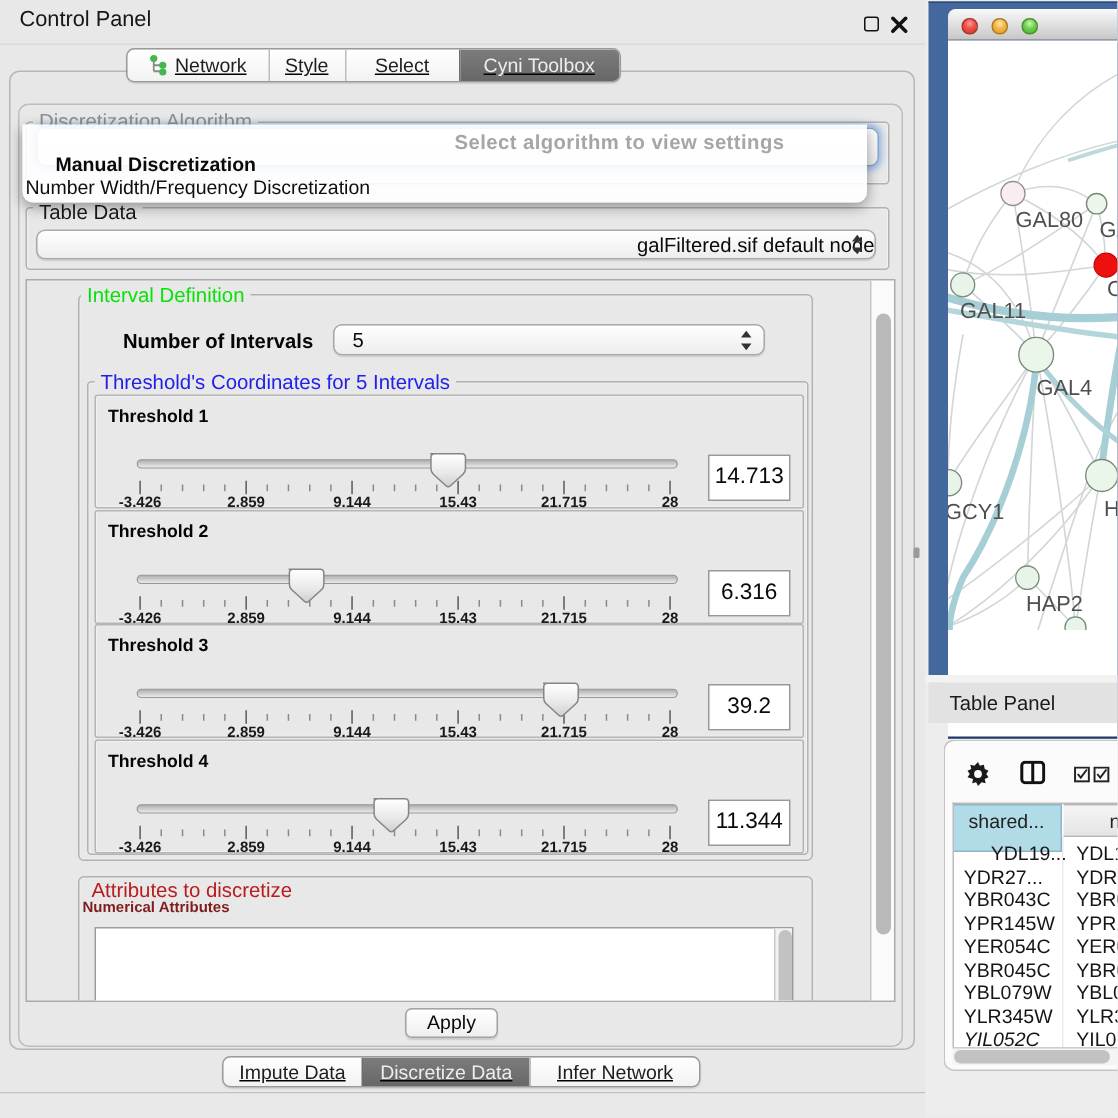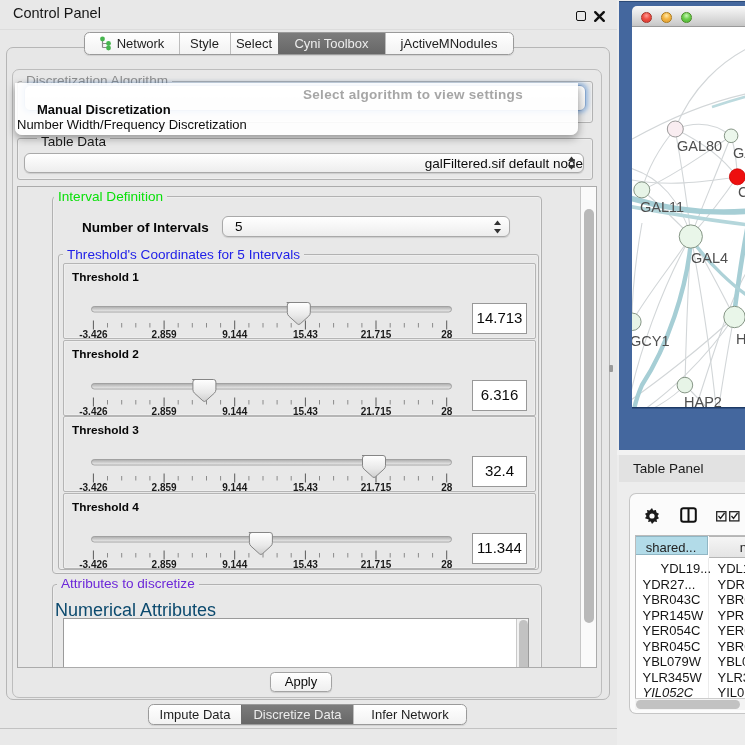--- a/index.html
+++ b/index.html
@@ -3,21 +3,21 @@
 <style>
 html,body{margin:0;padding:0;width:745px;height:745px;overflow:hidden;background:#e8e8e8;
  font-family:"Liberation Sans",sans-serif;-webkit-font-smoothing:antialiased;}
 *{box-sizing:border-box;}
 .abs{position:absolute;}
 #stage{position:relative;width:745px;height:745px;}
 .grp{position:absolute;border:1px solid #b2b2b2;border-radius:3px;box-shadow:inset 0 0 0 0.5px rgba(255,255,255,.55);}
 .gtitle{position:absolute;background:#e8e8e8;padding:0 4px;font-size:13.6px;line-height:13.6px;}
 .combo{position:absolute;background:linear-gradient(#ffffff,#f7f7f7 45%,#ededed);border:1px solid #a9a9a9;border-radius:6px;box-shadow:0 1px 1px rgba(0,0,0,.12);font-size:13.5px;color:#0a0a0a;}
 .carr{position:absolute;right:7px;top:50%;width:9px;height:14px;margin-top:-7px;}
-.tabseg{position:absolute;display:flex;background:linear-gradient(#ffffff,#f2f2f2);border:1px solid #9a9a9a;border-radius:5.5px;overflow:hidden;box-shadow:0 1px 1px rgba(0,0,0,.1);}
+.tabseg{position:absolute;display:flex;background:linear-gradient(#ffffff,#f2f2f2);border:1px solid #9a9a9a;border-radius:5.5px;overflow:hidden;box-shadow:0 1px 1px rgba(0,0,0,.1);text-decoration:underline;}
 .tabseg .t{font-size:13px;color:#1d1d1d;display:flex;align-items:center;justify-content:center;border-left:1px solid #bdbdbd;white-space:nowrap;}
 .tabseg .t:first-child{border-left:none;}
 .tabseg .sel{background:linear-gradient(#7c7c7c,#676767);color:#ededed;border-left-color:#6e6e6e;}
 .tblock{position:absolute;left:45px;width:473px;height:76px;border:1px solid #b5b5b5;border-radius:2px;background:#e8e8e8;box-shadow:inset 0 0 0 0.5px rgba(255,255,255,.5);}
 .ttitle{position:absolute;left:8px;top:6px;font-size:11.8px;font-weight:bold;color:#050505;}
 .vbox{position:absolute;left:408px;top:39px;width:55px;height:31px;background:#fff;border:1px solid #989898;font-size:15px;color:#0a0a0a;text-align:center;line-height:28px;}
 .sld{position:absolute;left:0;top:0;}
 .litem{font-size:14px;color:#141414;line-height:16.4px;padding-left:17px;white-space:nowrap;}
 .cell{position:absolute;font-size:13px;color:#161616;white-space:nowrap;}
 </style></head>
@@ -36,33 +36,32 @@
 <div class="abs" style="left:6px;top:47px;width:604px;height:653px;border:1px solid #b6b6b6;border-radius:7px;background:#e7e7e7;"></div>
 
 <div class="tabseg" style="left:83.5px;top:32px;height:23px;">
  <div class="t" style="width:94px;"><svg width="13" height="15" viewBox="0 0 13 15" style="margin-right:5px">
           <path d="M3.5 3.5V11.5M3.5 7.5H8.5M3.5 11.5H8.5" stroke="#8a8a8a" stroke-width="1.2" fill="none"></path>
           <circle cx="3.5" cy="3" r="2.4" fill="#46b54e"></circle>
           <circle cx="9.5" cy="7.5" r="2.4" fill="#46b54e"></circle>
           <circle cx="9.5" cy="12" r="2.4" fill="#46b54e"></circle>
         </svg>Network</div>
  <div class="t" style="width:51px;">Style</div>
- <div class="t" style="width:48px;">Select</div>
+ <div class="t" style="width:76px;">Select</div>
  <div class="t sel" style="width:107px;">Cyni Toolbox</div>
- <div class="t" style="width:128px;">jActiveMNodules</div>
 </div>
 
 <div class="abs" style="left:12px;top:69px;width:590px;height:629px;border:1px solid #bdbdbd;border-radius:7px;background:#e8e8e8;"></div>
 
 <div class="grp" style="left:17px;top:81px;width:576px;height:42px;"></div>
 <div class="gtitle" style="left:22px;top:73.5px;color:#8d8d8d;">Discretization Algorithm</div>
 <div class="combo" style="left:24px;top:85px;width:562px;height:26px;border-color:#87a7cf;box-shadow:0 0 4px 2px rgba(100,155,220,.6);"></div>
 
 <div class="grp" style="left:17px;top:138px;width:576px;height:42px;"></div>
-<div class="gtitle" style="left:37px;top:135px;color:#1a1a1a;">Table Data</div>
+<div class="gtitle" style="left:22px;top:135px;color:#1a1a1a;">Table Data</div>
 <div class="combo" style="left:24px;top:153px;width:560px;height:20px;line-height:19px;text-align:right;">
   <span style="padding-left:10.5px;">galFiltered.sif default node</span>
   <svg class="carr" viewBox="0 0 9 14">
         <path d="M4.5 0.5L8 5H1z" fill="#333"></path>
         <path d="M4.5 13.5L1 9h7z" fill="#333"></path>
       </svg>
 </div>
 
 <div class="abs" style="left:17px;top:186px;width:580px;height:482px;border:1px solid #ababab;background:#e8e8e8;overflow:hidden;">
 
@@ -155,21 +154,21 @@
 <path d="M29.4 56.5V65.5 M100.1 56.5V65.5 M170.7 56.5V65.5 M241.4 56.5V65.5 M312.0 56.5V65.5 M382.7 56.5V65.5" stroke="#5a5a5a" stroke-width="1"></path>
 <path d="M43.5 59V63.5 M57.7 59V63.5 M71.8 59V63.5 M85.9 59V63.5 M114.2 59V63.5 M128.3 59V63.5 M142.5 59V63.5 M156.6 59V63.5 M184.9 59V63.5 M199.0 59V63.5 M213.1 59V63.5 M227.2 59V63.5 M255.5 59V63.5 M269.6 59V63.5 M283.8 59V63.5 M297.9 59V63.5 M326.2 59V63.5 M340.3 59V63.5 M354.4 59V63.5 M368.6 59V63.5" stroke="#8a8a8a" stroke-width="1"></path>
 <text x="29.4" y="74" text-anchor="middle" font-size="10" font-weight="bold" fill="#1a1a1a" font-family="Liberation Sans">-3.426</text>
           <text x="100.1" y="74" text-anchor="middle" font-size="10" font-weight="bold" fill="#1a1a1a" font-family="Liberation Sans">2.859</text>
           <text x="170.7" y="74" text-anchor="middle" font-size="10" font-weight="bold" fill="#1a1a1a" font-family="Liberation Sans">9.144</text>
           <text x="241.4" y="74" text-anchor="middle" font-size="10" font-weight="bold" fill="#1a1a1a" font-family="Liberation Sans">15.43</text>
           <text x="312.0" y="74" text-anchor="middle" font-size="10" font-weight="bold" fill="#1a1a1a" font-family="Liberation Sans">21.715</text>
           <text x="382.7" y="74" text-anchor="middle" font-size="10" font-weight="bold" fill="#1a1a1a" font-family="Liberation Sans">28</text>
 <path d="M298.0 38.5h21q2.5 0 2.5 2.5v7.5q0 2.2-1.6 3.7l-8.4 7.6q-1.5 1.4-3 0l-8.4-7.6q-1.6-1.5-1.6-3.7V41q0-2.5 2.5-2.5z" fill="url(#thg3)" stroke="#858585" stroke-width="1"></path>
 </svg>
-<div class="vbox">32.4</div>
+<div class="vbox">39.2</div>
 </div>
 <div class="tblock" style="top:305.5px;">
 <div class="ttitle">Threshold 4</div>
 <svg class="sld" width="473" height="76" viewBox="0 0 473 76">
 <defs>
 <linearGradient id="trk4" x1="0" y1="0" x2="0" y2="1">
               <stop offset="0" stop-color="#ababab"></stop>
               <stop offset="0.5" stop-color="#cdcdcd"></stop>
               <stop offset="1" stop-color="#efefef"></stop>
             </linearGradient>
@@ -187,22 +186,22 @@
           <text x="170.7" y="74" text-anchor="middle" font-size="10" font-weight="bold" fill="#1a1a1a" font-family="Liberation Sans">9.144</text>
           <text x="241.4" y="74" text-anchor="middle" font-size="10" font-weight="bold" fill="#1a1a1a" font-family="Liberation Sans">15.43</text>
           <text x="312.0" y="74" text-anchor="middle" font-size="10" font-weight="bold" fill="#1a1a1a" font-family="Liberation Sans">21.715</text>
           <text x="382.7" y="74" text-anchor="middle" font-size="10" font-weight="bold" fill="#1a1a1a" font-family="Liberation Sans">28</text>
 <path d="M184.9 38.5h21q2.5 0 2.5 2.5v7.5q0 2.2-1.6 3.7l-8.4 7.6q-1.5 1.4-3 0l-8.4-7.6q-1.6-1.5-1.6-3.7V41q0-2.5 2.5-2.5z" fill="url(#thg4)" stroke="#858585" stroke-width="1"></path>
 </svg>
 <div class="vbox">11.344</div>
 </div>
 
   <div class="grp" style="left:34px;top:397px;width:490px;height:120px;border-radius:4px;"></div>
-  <div class="gtitle" style="left:39px;top:390px;color:#6d28d9;">Attributes to discretize</div>
-  <div class="abs" style="left:37px;top:413px;font-size:18px;font-weight:normal;color:#0c4a6e;">Numerical Attributes</div>
+  <div class="gtitle" style="left:39px;top:400px;color:#b91c1c;">Attributes to discretize</div>
+  <div class="abs" style="left:37px;top:413px;font-size:10px;font-weight:bold;color:#7f1d1d;">Numerical Attributes</div>
   <div class="abs" style="left:45px;top:431px;width:466px;height:100px;background:#fff;border:1px solid #9b9b9b;">
     <div class="abs" style="right:0;top:0;bottom:0;width:12px;background:#f2f2f2;border-left:1px solid #c9c9c9;">
       <div class="abs" style="left:1.5px;top:1px;bottom:1px;width:9px;background:#c2c2c2;border-radius:5px;"></div>
     </div>
   </div>
 
   <div class="abs" style="right:0;top:0;bottom:0;width:16.5px;background:#fafafa;border-left:1px solid #c6c6c6;">
     <div class="abs" style="left:3px;top:22px;width:10px;height:414px;background:#b9b9b9;border-radius:5.5px;"></div>
   </div>
 </div>
@@ -223,21 +222,21 @@
 <div class="abs" style="left:17px;top:116.5px;font-size:13px;color:#0e0e0e;">Number Width/Frequency Discretization</div>
 
 <div class="abs" style="left:617px;top:0;width:128px;height:745px;background:#ededed;"></div>
 <div class="abs" style="left:619px;top:1px;width:126px;height:449px;background:#44679e;border-top:1.5px solid #2c4a77;"></div>
 <div class="abs" style="left:631.5px;top:6px;width:113.5px;height:21px;background:linear-gradient(#f9f9f9,#d2d2d2 80%,#c6c6c6);border-radius:5px 0 0 0;border-bottom:1px solid #9a9a9a;"></div>
 
 <div class="abs" style="left:641px;top:12px;width:10.5px;height:10.5px;border-radius:50%;background:radial-gradient(circle at 50% 30%,#ff9a93 0%,#ee4f44 45%,#d6362c 100%);border:0.5px solid #a53730;"></div>
 <div class="abs" style="left:661px;top:12px;width:10.5px;height:10.5px;border-radius:50%;background:radial-gradient(circle at 50% 30%,#ffe9a8 0%,#f4b543 45%,#dd9b2f 100%);border:0.5px solid #ac7d20;"></div>
 <div class="abs" style="left:681px;top:12px;width:10.5px;height:10.5px;border-radius:50%;background:radial-gradient(circle at 50% 30%,#c9f7b4 0%,#6ecf4e 45%,#48b12e 100%);border:0.5px solid #4e8d2d;"></div>
 
-<div class="abs" style="left:631.5px;top:27px;width:113.5px;height:380px;background:#ffffff;overflow:hidden;box-shadow:0 1.5px 0 #1d3a66;">
+<div class="abs" style="left:631.5px;top:27px;width:113.5px;height:464px;background:#ffffff;overflow:hidden;box-shadow:0 1.5px 0 #1d3a66;">
 <svg width="114" height="393" viewBox="0 0 114 393" style="position:absolute;left:0;top:0;">
 <g fill="none" stroke="#d2d6d8" stroke-width="1.1">
 <path d="M-5 115 C 30 95, 75 75, 118 66"></path>
 <path d="M43 102 C 60 60, 90 34, 118 20"></path>
 <path d="M43 102 C 70 92, 88 100, 99 109"></path>
 <path d="M43 102 C 28 120, 16 140, 10 163"></path>
 <path d="M43 102 C 70 115, 92 132, 105 150"></path>
 <path d="M99 109 C 103 122, 105 135, 105 150"></path>
 <path d="M10 163 C 40 150, 75 125, 99 109"></path>
 <path d="M-5 140 C 30 150, 48 175, 59 209"></path>
@@ -307,21 +306,21 @@
       </svg>
   <svg class="abs" style="left:86px;top:17px;" width="25" height="11" viewBox="0 0 25 11">
         <g fill="none" stroke="#222" stroke-width="1.3">
           <rect x="0.7" y="0.7" width="9.2" height="9.2"></rect>
           <rect x="13.7" y="0.7" width="9.2" height="9.2"></rect>
           <path d="M2.5 5l2 2.4L8.6 2M15.5 5l2 2.4L21.6 2"></path>
         </g>
       </svg>
 
   <div class="abs" style="left:5px;top:41px;right:0;height:163px;background:#fff;border-top:1px solid #bbb;border-left:1px solid #bbb;">
-    <div class="abs" style="left:0;top:0;width:72px;height:19px;background:#b2dbe8;border:1px solid #90b6c4;border-left:none;font-size:13px;color:#222;text-align:center;line-height:21px;">shared...</div>
+    <div class="abs" style="left:0;top:0;width:72px;height:32px;background:#b2dbe8;border:1px solid #90b6c4;border-left:none;font-size:13px;color:#222;text-align:center;line-height:21px;">shared...</div>
     <div class="abs" style="left:73px;top:0;width:96px;height:22px;background:linear-gradient(#f5f5f5,#e4e4e4);border:1px solid #b5b5b5;border-left:none;font-size:13px;color:#222;text-align:center;line-height:21px;">name</div>
     <div class="abs" style="left:72.5px;top:22px;bottom:0;width:1px;background:rgba(0,0,0,0.08);"></div>
 <div class="cell" style="left:25px;top:25.4px;">YDL19...</div>
         <div class="cell" style="left:82px;top:25.4px;">YDL1</div>
 <div class="cell" style="left:7px;top:41.0px;">YDR27...</div>
         <div class="cell" style="left:82px;top:41.0px;">YDR2</div>
 <div class="cell" style="left:7px;top:56.5px;">YBR043C</div>
         <div class="cell" style="left:82px;top:56.5px;">YBR0</div>
 <div class="cell" style="left:7px;top:72.0px;">YPR145W</div>
         <div class="cell" style="left:82px;top:72.0px;">YPR1</div>

